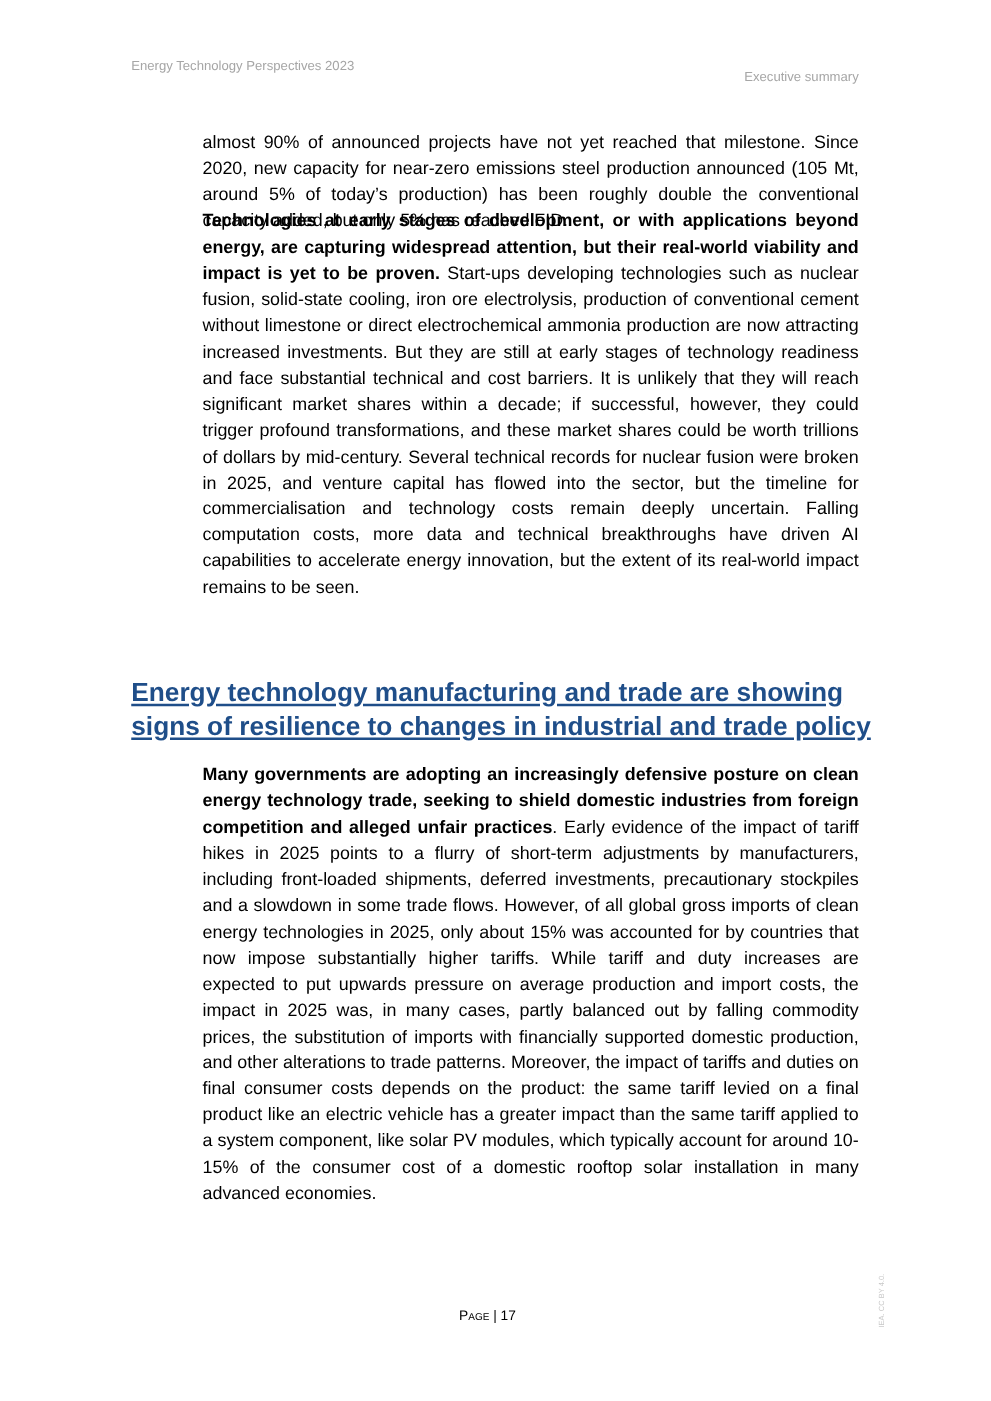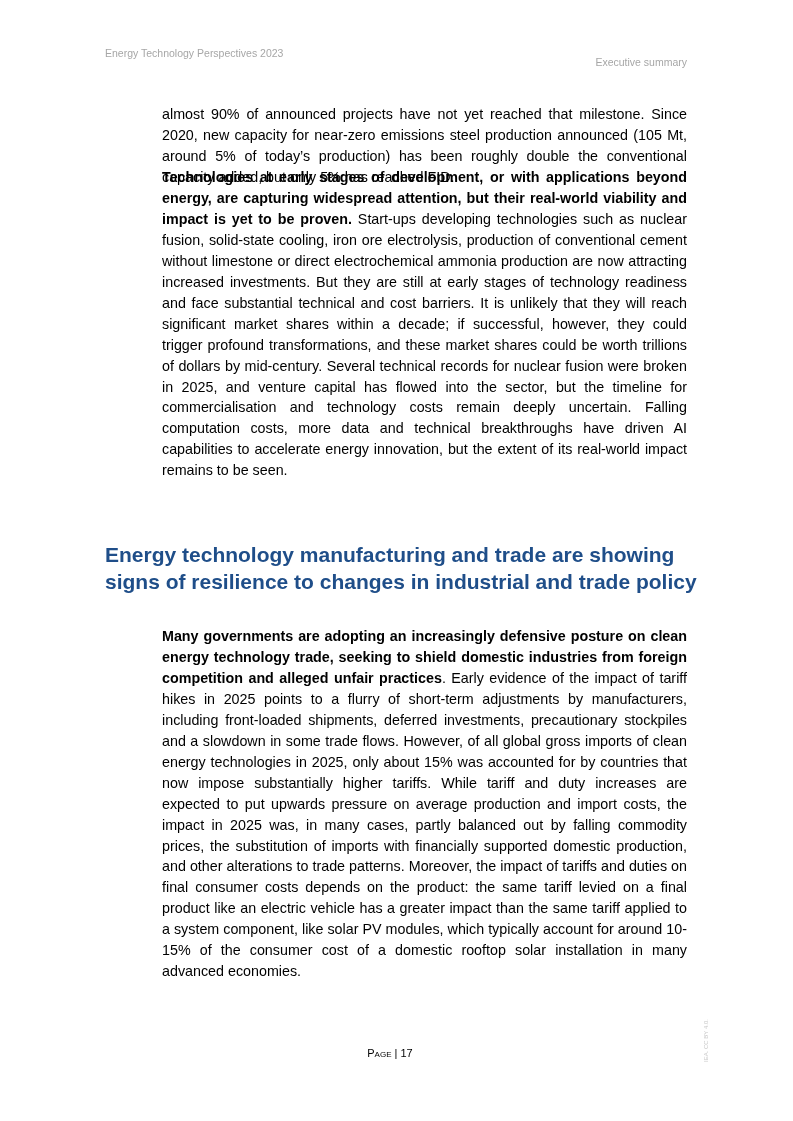--- a/index.html
+++ b/index.html
@@ -38,31 +38,32 @@
       text-align: justify;
     }
     .body-block p {
       margin: 0;
     }
     .body-block b {
       font-weight: bold;
     }
     #para1 { top: 104px; }
     #para2 { top: 167px; }
-    #para3 { top: 626px; }
+    #para3 { top: 610px; }
     .section-heading {
       position: absolute;
       left: 105px;
       top: 542px;
       width: 600px;
       font-size: 21px;
       line-height: 26.5px;
       font-weight: bold;
       color: #1f4e89;
       margin: 0;
+      text-decoration: underline;
     }
     .footer-page {
       position: absolute;
       left: 0;
       width: 780px;
       top: 1047px;
       text-align: center;
       font-size: 11px;
       color: #000000;
     }

